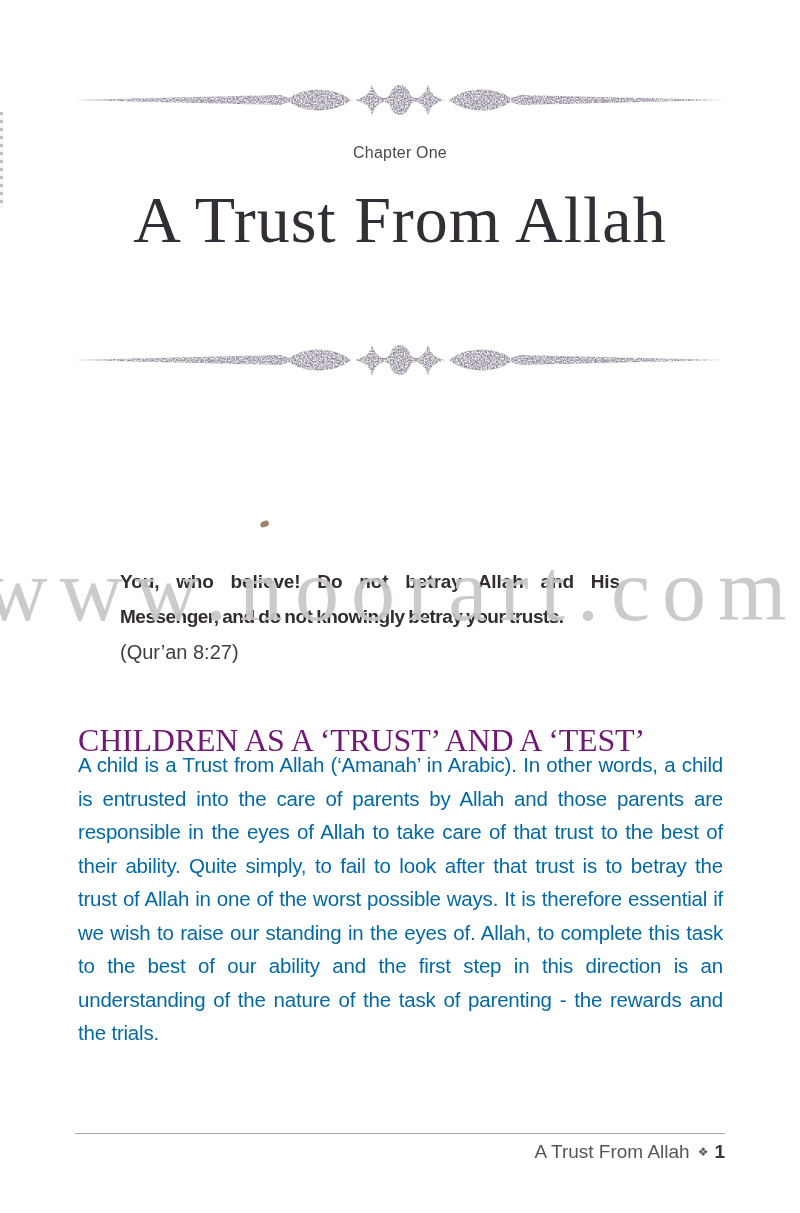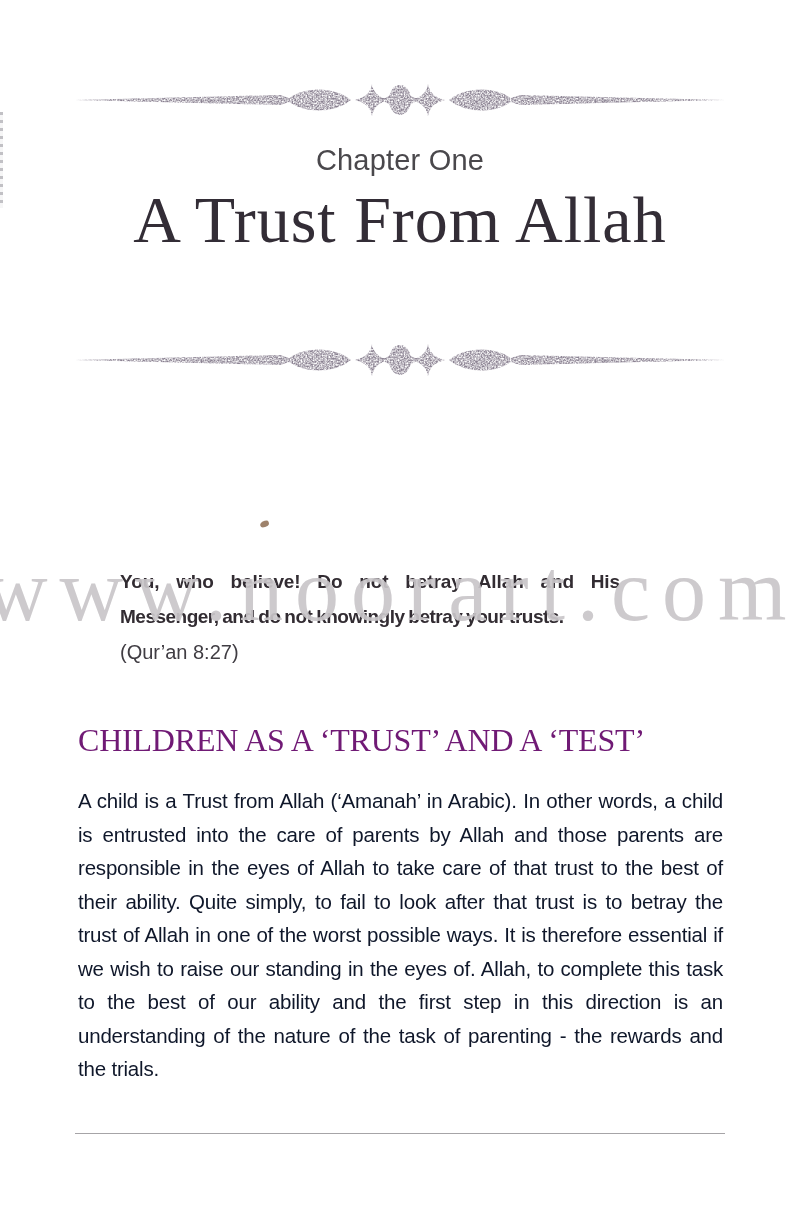--- a/index.html
+++ b/index.html
@@ -11,21 +11,21 @@
     font-family:"Liberation Sans",sans-serif;
   }
   
   .divider{position:absolute;left:75px;width:650px;height:42px;}
   #divider-top{top:79px;}
   #divider-bottom{top:339px;}
 
   
   #chapter-label{
     position:absolute;top:144px;left:0;width:800px;
-    text-align:center;font-size:29px;color:#4a484c;
+    text-align:center;font-size:16px;color:#4a484c;
     letter-spacing:0.2px;
   }
   
   #page-title{
     position:absolute;top:183px;left:0;width:800px;
     text-align:center;
     font-family:"Liberation Serif",serif;
     font-size:66px;line-height:74px;color:#332d36;
     letter-spacing:1px;font-weight:400;
   }
@@ -66,23 +66,23 @@
   }
   
   #section-heading{
     position:absolute;left:78px;top:722px;width:660px;
     font-family:"Liberation Serif",serif;
     font-size:32px;letter-spacing:-0.2px;color:#701a75;
     font-weight:400;
   }
   
   #section-body{
-    position:absolute;left:78px;top:784px;width:645px;
+    position:absolute;left:78px;top:748px;width:645px;
     font-size:20.5px;line-height:33.5px;
-    letter-spacing:-0.2px;color:#0f172a;
+    letter-spacing:-0.2px;color:#0369a1;
     text-align:justify;
   }
   
   #footer-rule{
     position:absolute;left:75px;top:1133px;width:650px;height:1px;
     background:#a6a4a7;
   }
   #footer{
     position:absolute;left:75px;top:1141px;width:650px;
     text-align:right;font-size:19px;color:#56545a;
@@ -147,14 +147,17 @@
     <div class="quote-line" id="quote-line2">Messenger, and do not knowingly betray your trusts.</div>
     <div id="quote-source">(Qur’an 8:27)</div>
   </div>
 
   <div id="watermark">www.noorart.com</div>
 
   <h2 id="section-heading" style="margin:0;">CHILDREN AS A ‘TRUST’ AND A ‘TEST’</h2>
   <p id="section-body" style="margin:0;">A child is a Trust from Allah (‘Amanah’ in Arabic). In other words, a child is entrusted into the care of parents by Allah and those parents are responsible in the eyes of Allah to take care of that trust to the best of their ability. Quite simply, to fail to look after that trust is to betray the trust of Allah in one of the worst possible ways. It is therefore essential if we wish to raise our standing in the eyes of. Allah, to complete this task to the best of our ability and the first step in this direction is an understanding of the nature of the task of parenting - the rewards and the trials.</p>
 
   <div id="footer-rule"></div>
+  <div id="footer">
+    <span id="footer-chapter">A Trust From Allah</span><span id="footer-separator">❖</span><span id="footer-page-number">1</span>
+  </div>
 
 </div>
 
 </body></html>

